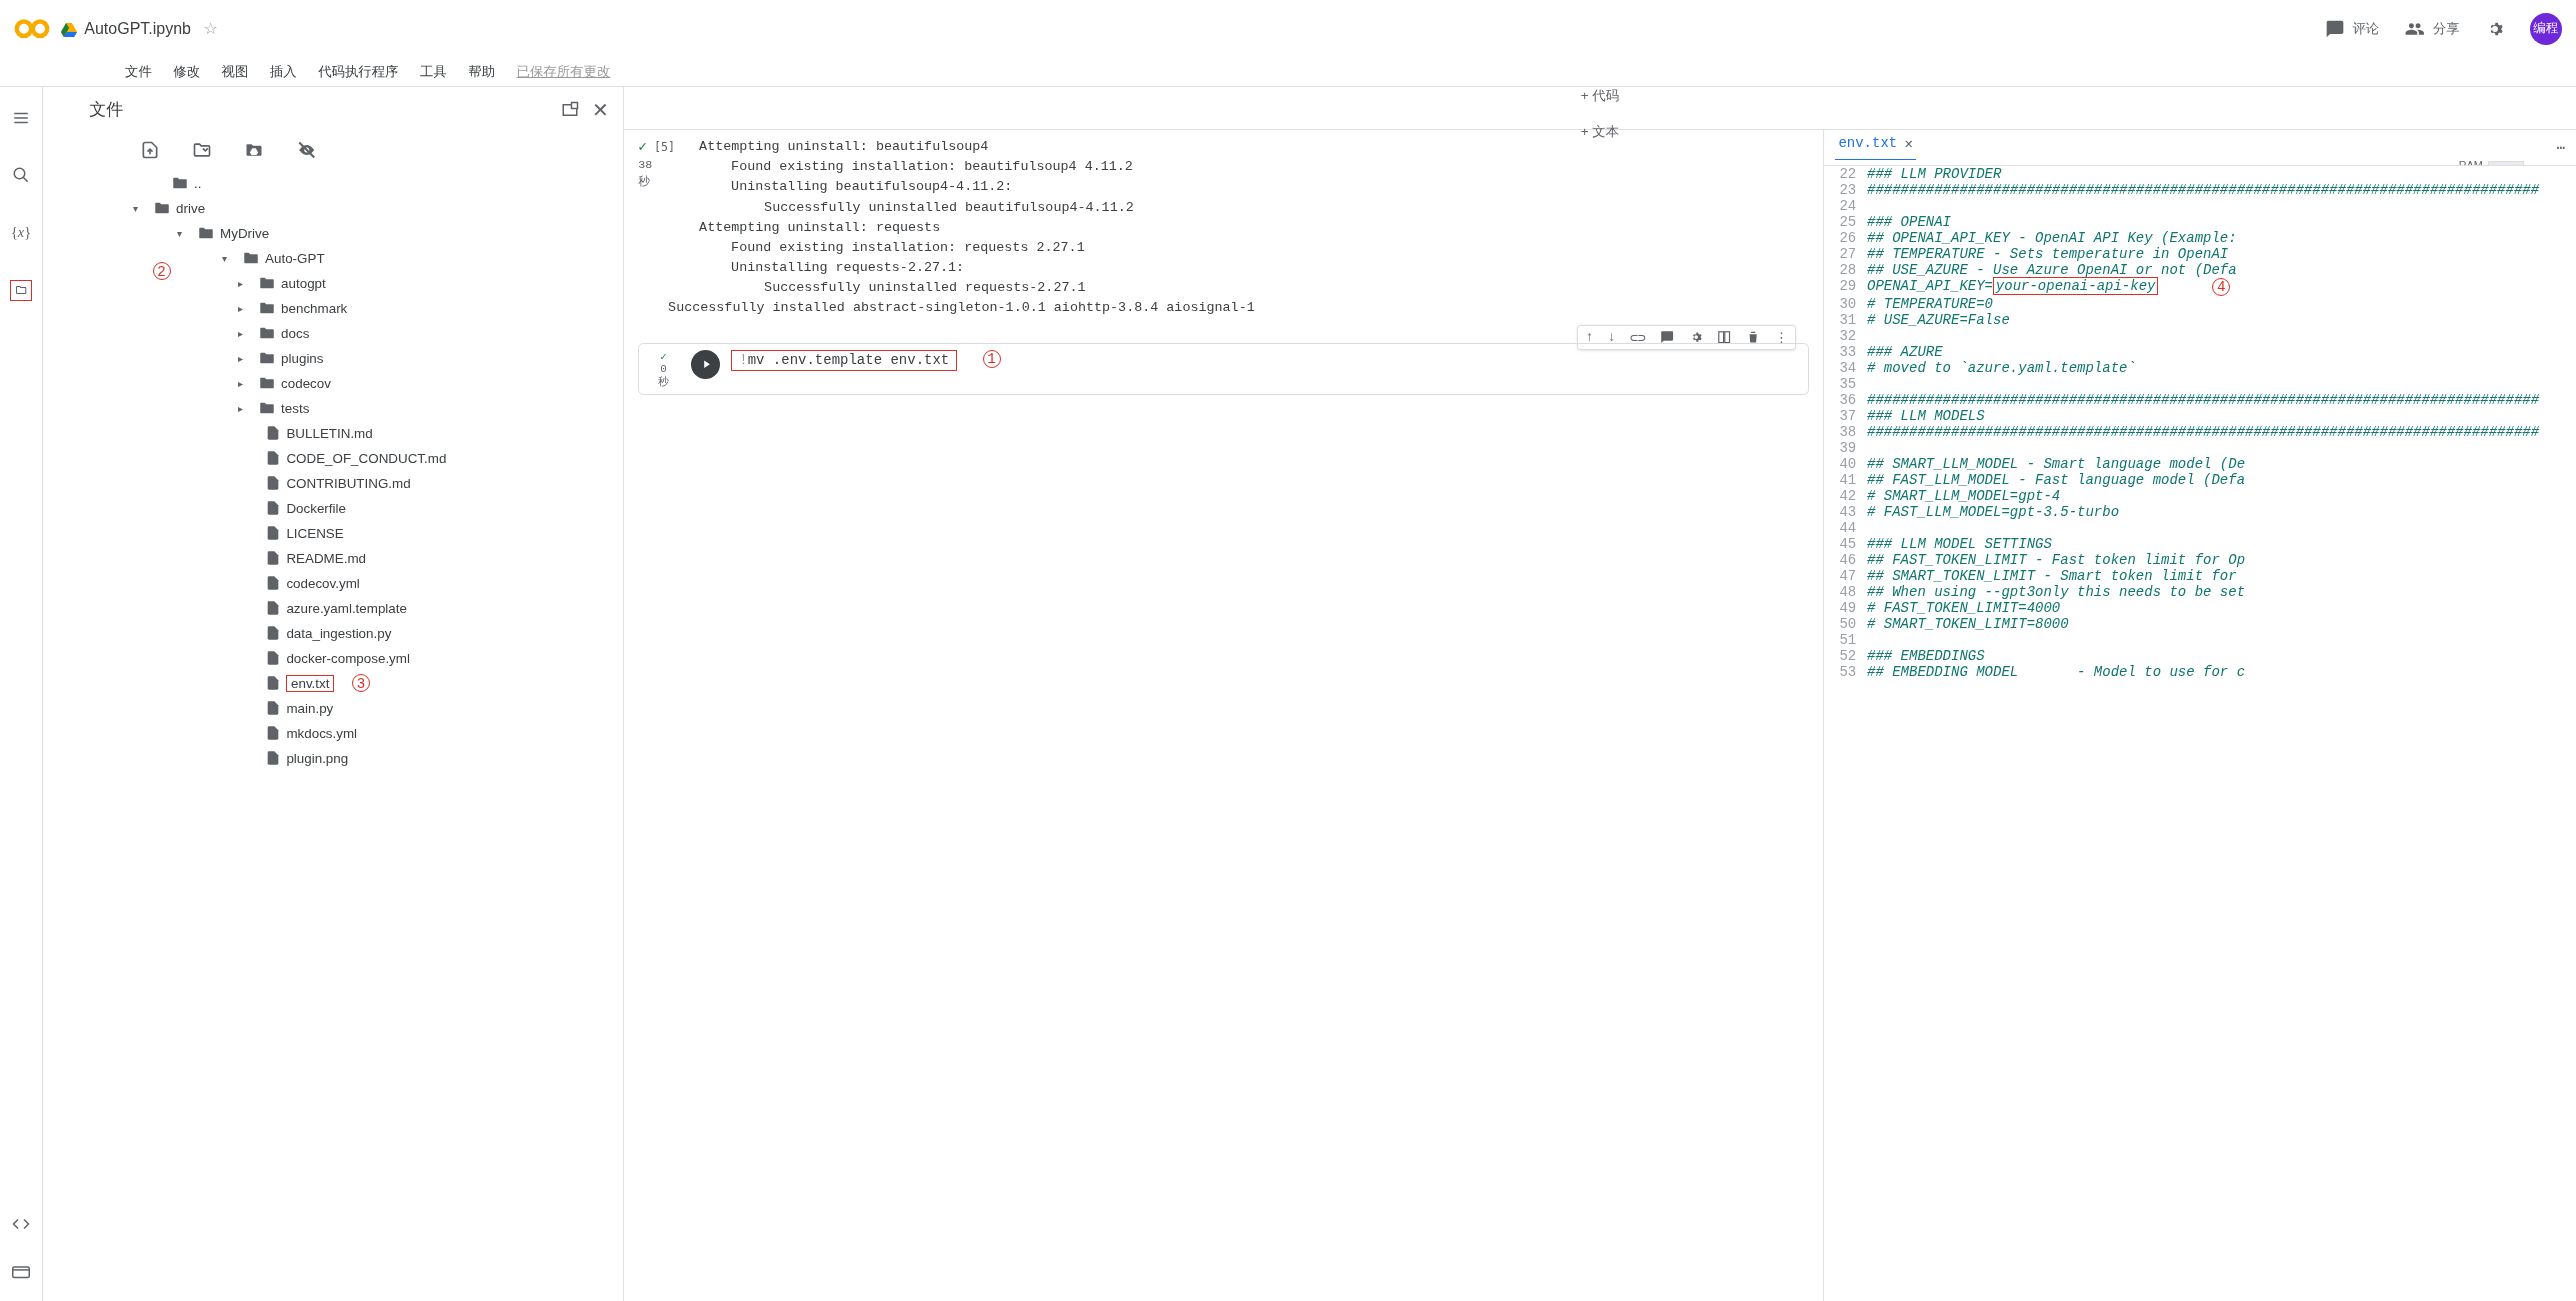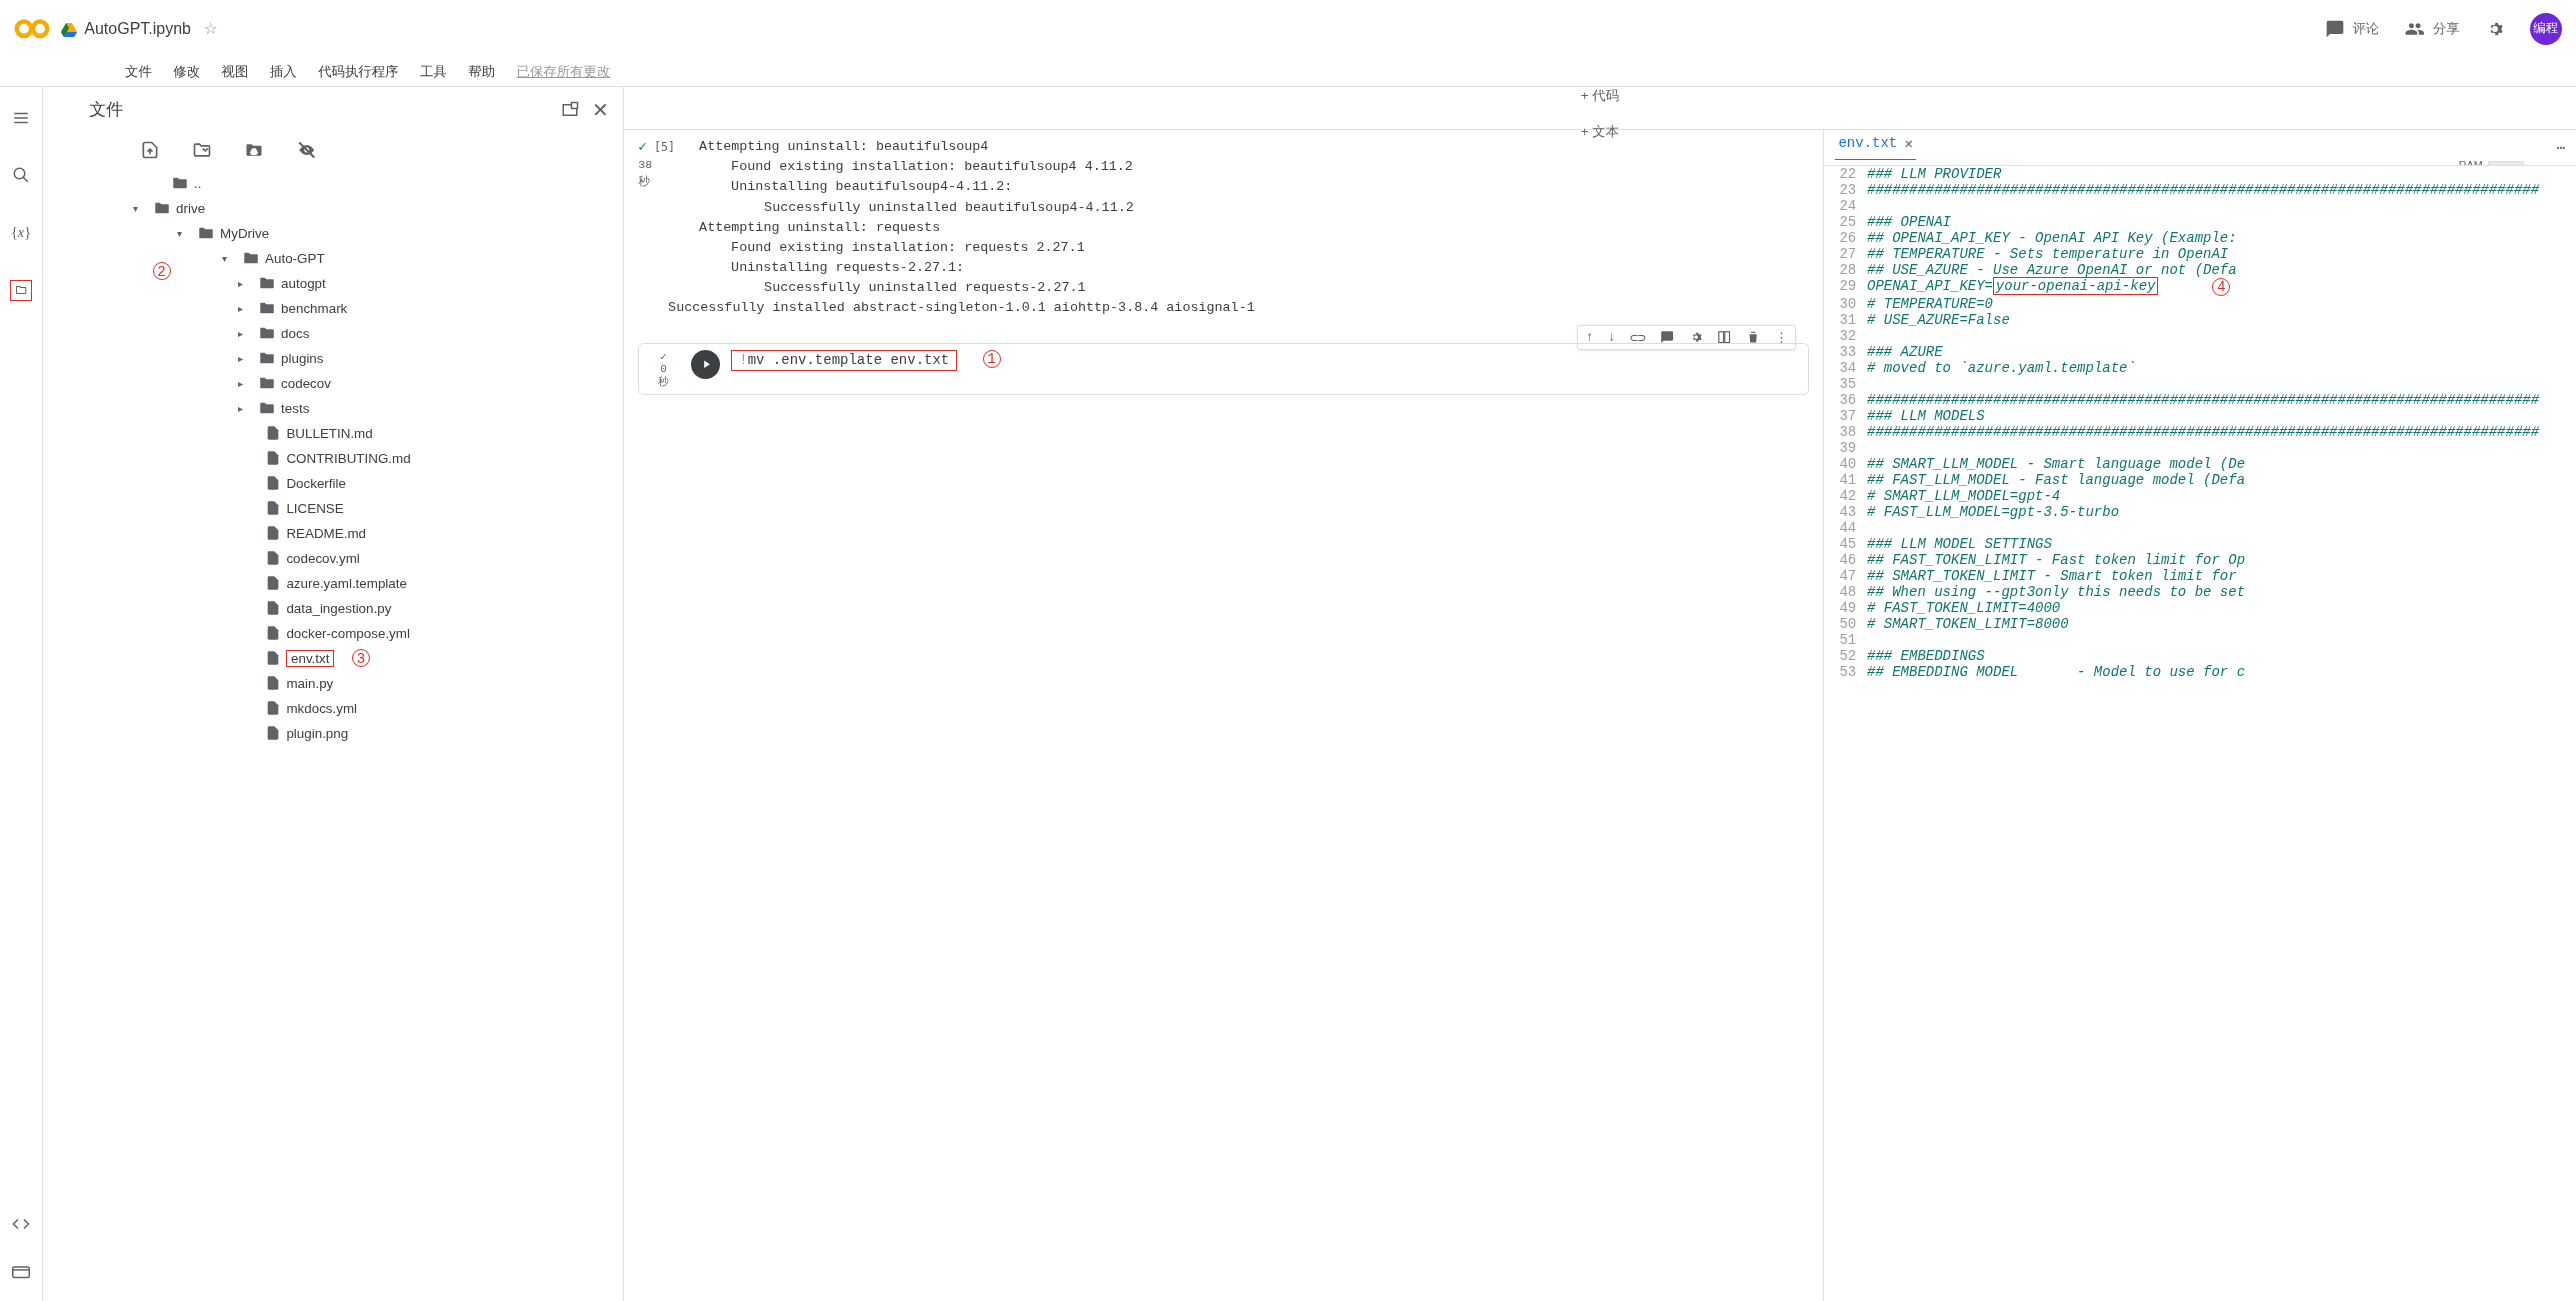--- a/index.html
+++ b/index.html
@@ -323,20 +323,28 @@
           </span>
           <span class="lbl">tests</span>
         </div>
         <div class="tree-row indent-5">
           <span class="fico">
             <svg width="16" height="16" viewBox="0 0 24 24" fill="#5f6368">
               <path d="M14 2H6a2 2 0 0 0-2 2v16a2 2 0 0 0 2 2h12a2 2 0 0 0 2-2V8l-6-6z"></path>
             </svg>
           </span>
           <span class="lbl">BULLETIN.md</span>
+        </div>
+        <div class="tree-row indent-5">
+          <span class="fico">
+            <svg width="16" height="16" viewBox="0 0 24 24" fill="#5f6368">
+              <path d="M14 2H6a2 2 0 0 0-2 2v16a2 2 0 0 0 2 2h12a2 2 0 0 0 2-2V8l-6-6z"></path>
+            </svg>
+          </span>
+          <span class="lbl">CODE_OF_CONDUCT.md</span>
         </div>
         <div class="tree-row indent-5">
           <span class="fico">
             <svg width="16" height="16" viewBox="0 0 24 24" fill="#5f6368">
               <path d="M14 2H6a2 2 0 0 0-2 2v16a2 2 0 0 0 2 2h12a2 2 0 0 0 2-2V8l-6-6z"></path>
             </svg>
           </span>
           <span class="lbl">CONTRIBUTING.md</span>
         </div>
         <div class="tree-row indent-5">

